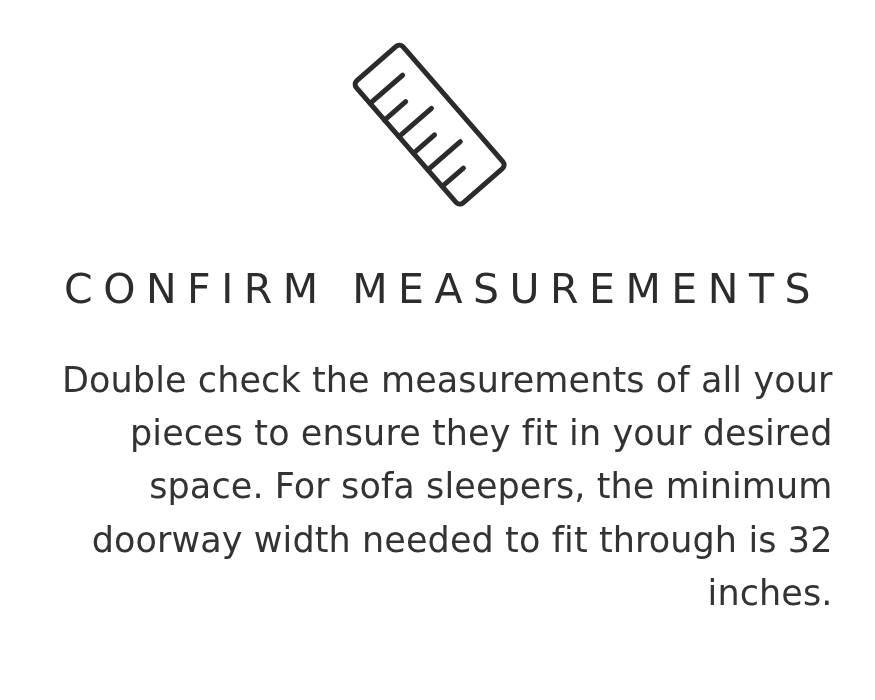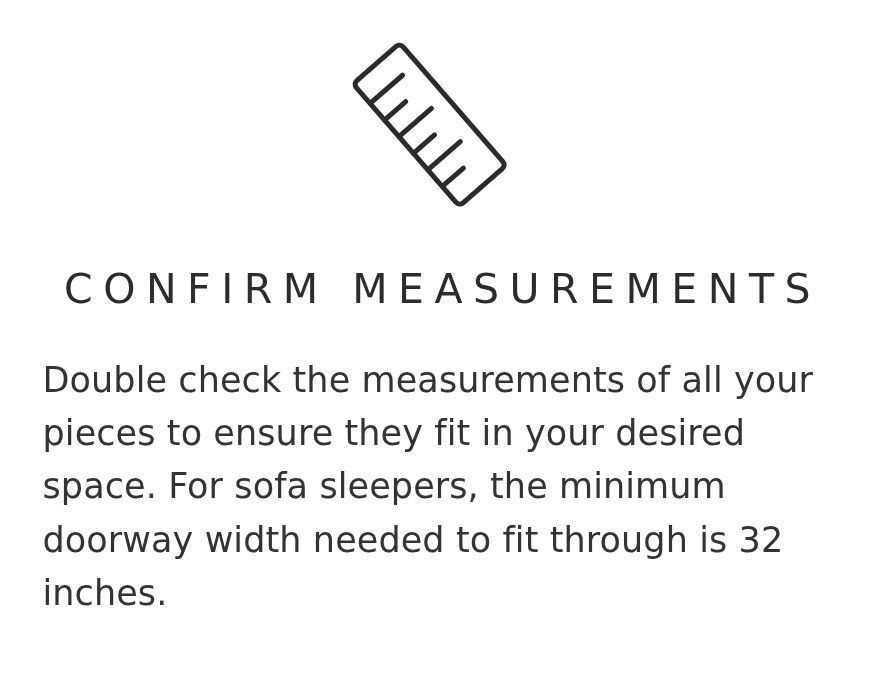--- a/index.html
+++ b/index.html
@@ -41,21 +41,21 @@
     letter-spacing: 10.5px;
     font-weight: 400;
     color: #2c2c2c;
     text-align: center;
     white-space: nowrap;
     text-indent: 10px;
   }
   .body-copy {
     margin-top: 44px;
     width: 790px;
-    text-align: left;
+    text-align: right;
     font-size: 35px;
     line-height: 1.52;
     color: #333333;
     font-weight: 400;
     letter-spacing: 0.1px;
   }
 </style>
 </head>
 <body>
 

